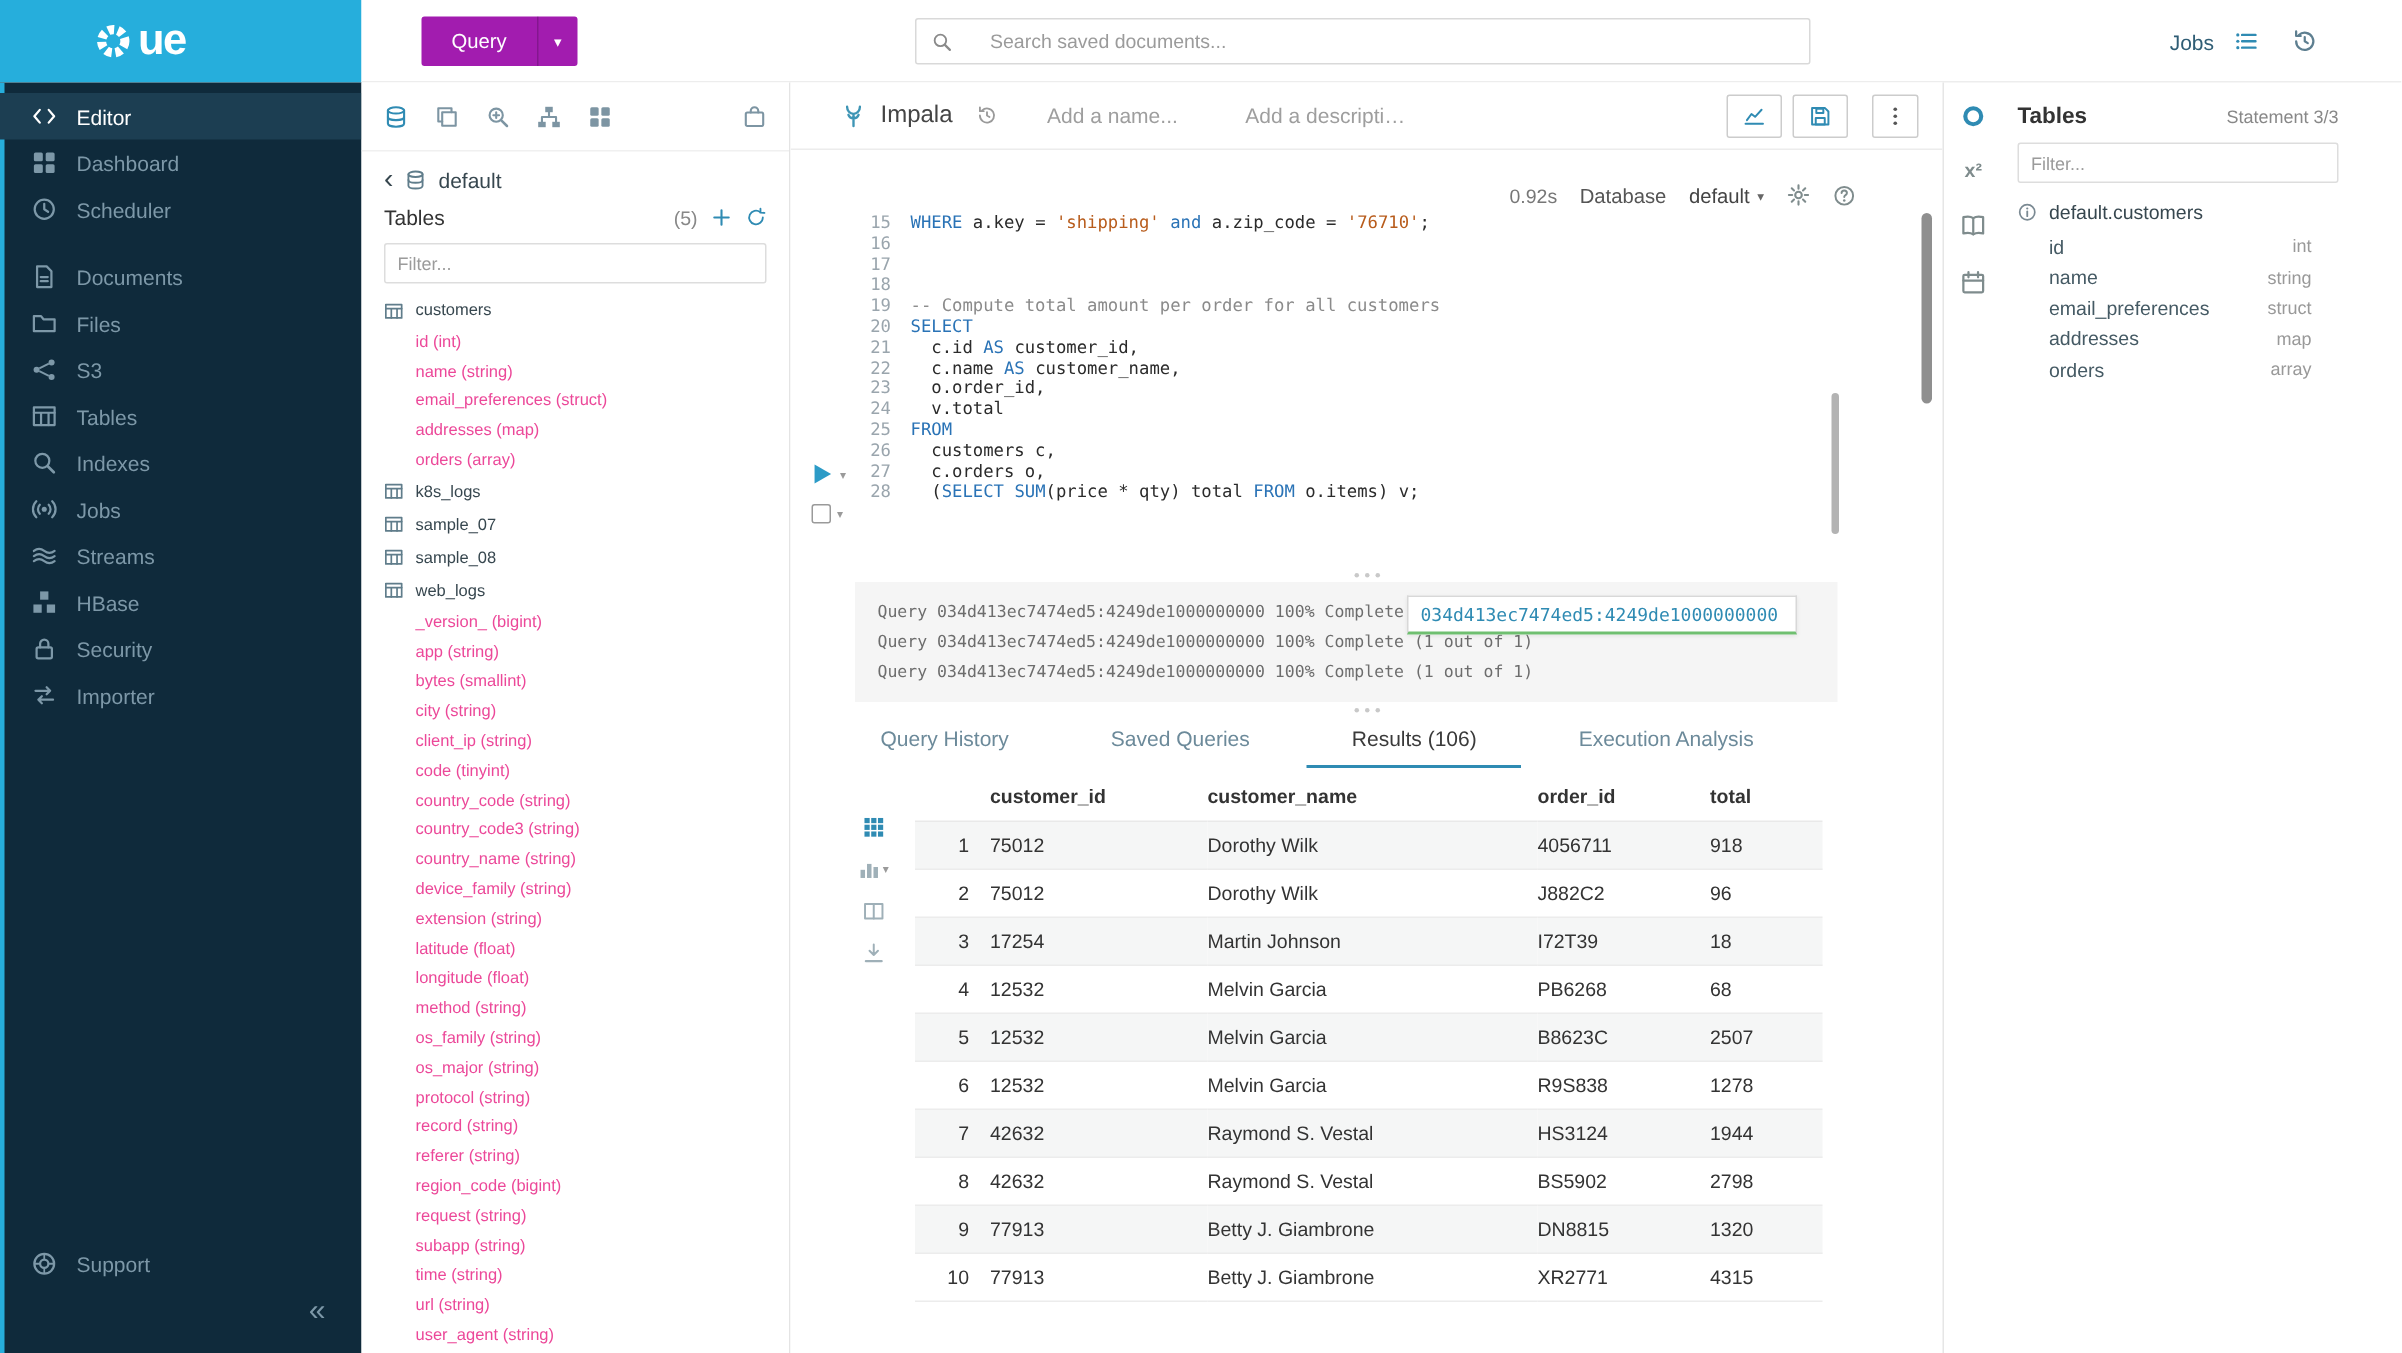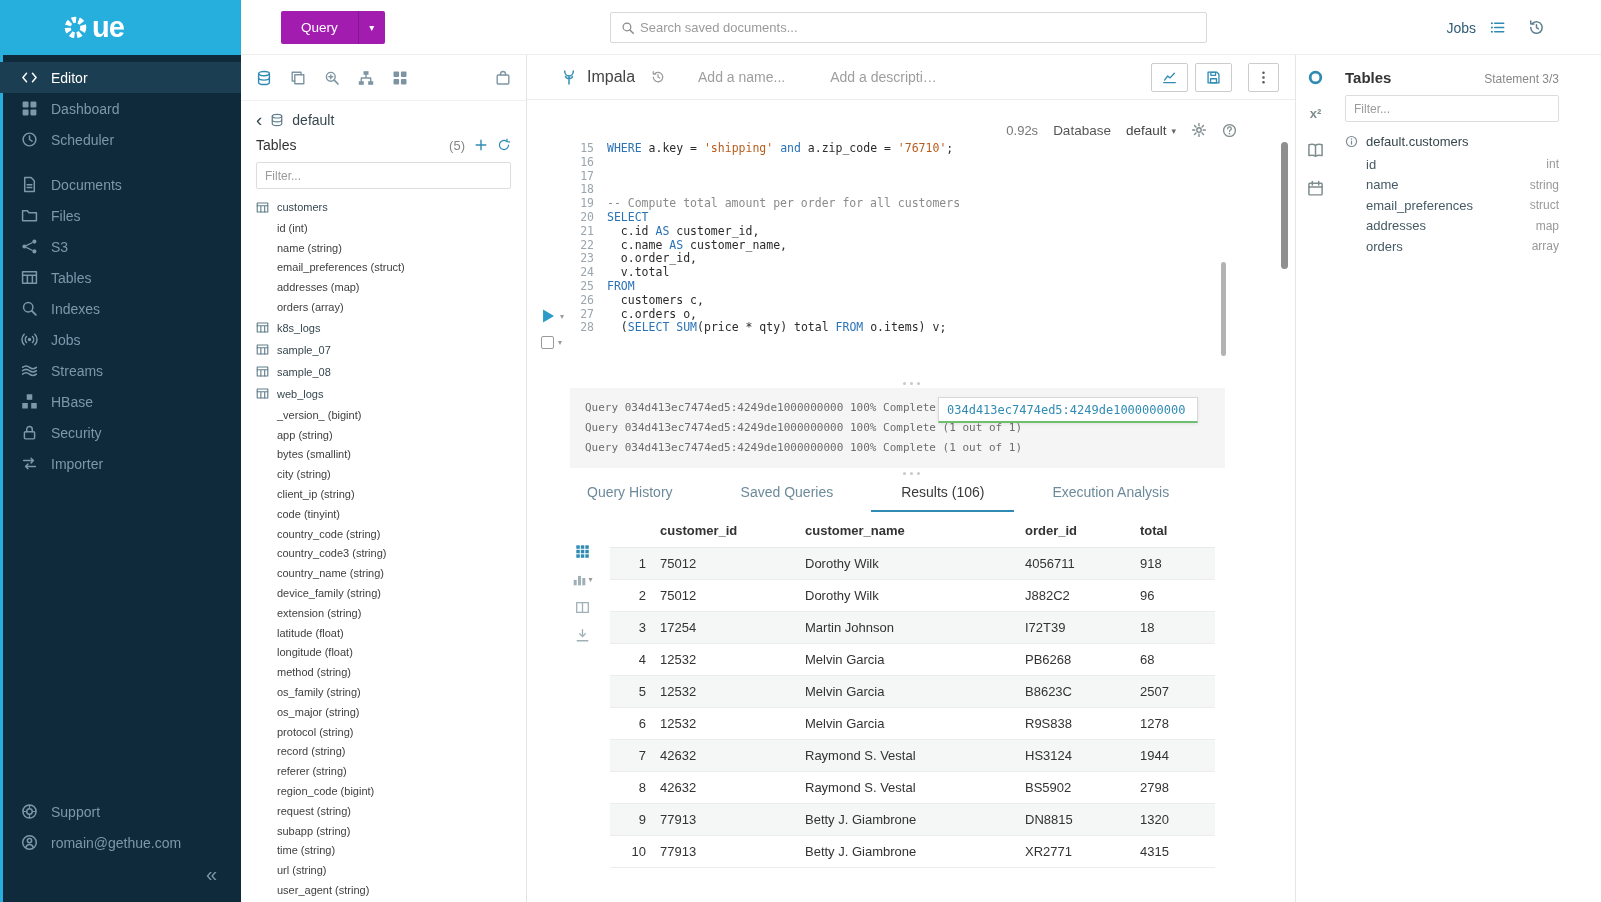--- a/index.html
+++ b/index.html
@@ -15,21 +15,21 @@
   #logo .logo-gear{width:27px;height:27px}
   #logo .logo-text{color:#fff;font-size:29px;font-weight:bold;letter-spacing:-1px}
   #topbar{position:absolute;left:241px;top:0;right:0;height:55px;background:#fff;
           border-bottom:1px solid #ededed;box-sizing:border-box}
   .query-btn{position:absolute;left:40px;top:11px;height:33px;background:#a21caf;border-radius:2px;
              display:flex;align-items:stretch;color:#fff;font-size:13.5px;cursor:pointer}
   .qb-label{padding:0 20px;display:flex;align-items:center}
   .qb-caret{width:26px;border-left:1px solid rgba(0,0,0,.18);display:flex;align-items:center;
             justify-content:center;font-size:10px}
   .search{position:absolute;left:369px;top:12px;width:597px;height:31px;border:1px solid #d9d9d9;
-          border-radius:2px;display:flex;align-items:center;box-sizing:border-box;padding-left:10px;gap:3px}
+          border-radius:2px;display:flex;align-items:center;box-sizing:border-box;padding-left:10px;gap:23px}
   .search .icn{width:14px;height:14px;color:#8a8a8a}
   .search input{border:none;outline:none;flex:1;font-size:13px;color:#444;background:transparent}
   .top-right{position:absolute;right:56px;top:0;height:55px;display:flex;align-items:center;gap:13px}
   .jobs-label{color:#2F5D75;font-size:14px;cursor:pointer}
   .top-right .jobs-icn{width:17px;height:17px;color:#2F8BB3;cursor:pointer}
   .top-right .hist-icn{width:17px;height:17px;color:#5E7F90;margin-left:9px;cursor:pointer}
 
   
   #sidebar{position:absolute;left:0;top:55px;bottom:0;width:241px;background:#0F2A3B;overflow:hidden}
   #sidebar::before{content:"";position:absolute;left:0;top:0;bottom:0;width:3px;background:#26AEDC}
@@ -58,21 +58,21 @@
   .t-label{font-size:14px;color:#333}
   .la-tables .sp{flex:1}
   .count{color:#888;font-size:13px}
   .la-tables .icn{width:14px;height:14px;color:#2F8BB3;cursor:pointer}
   .la-filter{margin:7px 15px 0}
   input.filter{width:100%;height:27px;border:1px solid #ddd;border-radius:2px;padding:0 8px;
                font-size:12px;color:#444;box-sizing:border-box;outline:none}
   #tree{padding:7px 0 0 15px;font-size:11px}
   .tree-table{height:22px;display:flex;align-items:center;gap:8px;color:#37474F;cursor:pointer}
   .tree-table .icn{width:13px;height:13px;color:#607D8B;flex:none}
-  .tree-col{height:19.8px;display:flex;align-items:center;padding-left:21px;color:#404040;cursor:pointer}
+  .tree-col{height:19.8px;display:flex;align-items:center;padding-left:21px;color:#ec4899;cursor:pointer}
 
   
   #main{position:absolute;left:527px;top:55px;bottom:0;width:768px;background:#fff;overflow:hidden}
   .m-header{height:45px;display:flex;align-items:center;padding:0 16px 0 33px;
             border-bottom:1px solid #ececec;box-sizing:border-box}
   .impala-icn{width:18px;height:18px;color:#3E95B5}
   .engine{font-size:16px;color:#444;margin-left:9px}
   .m-hist{width:14px;height:14px;color:#9a9a9a;margin-left:16px;cursor:pointer}
   .add-name{margin-left:33px;font-size:14px;color:#9E9E9E;cursor:text}
   .add-desc{margin-left:45px;font-size:14px;color:#9E9E9E;width:112px;white-space:nowrap;
@@ -140,21 +140,21 @@
   #right-rail .icn{width:17px;height:17px;color:#7f8c8d;cursor:pointer}
   #right-rail .rr-ring{color:#2F8BB3}
   .rr-fx{font-size:13px;color:#7f8c8d;font-weight:bold;cursor:pointer;line-height:14px}
   #right-assist{position:absolute;left:1335px;top:55px;right:0;bottom:0;padding:14px 42px 0 10px;box-sizing:border-box}
   .ra-head{display:flex;align-items:baseline}
   .ra-title{font-size:15px;font-weight:bold;color:#333}
   .ra-stmt{margin-left:auto;font-size:12px;color:#888}
   .ra-filter{margin-top:9px}
   .ra-table{display:flex;align-items:center;gap:8px;margin-top:12px;font-size:13px;color:#37474F;cursor:pointer}
   .ra-table .icn{width:13px;height:13px;color:#7b8a93}
-  #ra-cols{margin:5px 0 0 21px}
+  #ra-cols{margin:5px 18px 0 21px}
   .ra-col{display:flex;height:20.5px;align-items:center;font-size:13px;color:#455A64;cursor:pointer}
   .ra-type{margin-left:auto;font-size:12px;color:#999}
 </style>
 </head>
 <body>
 
 <div id="logo">
   <span class="icn logo-gear"><svg viewBox="0 0 16 16" width="100%" height="100%" aria-hidden="true">
         <circle cx="8" cy="8" r="4.6" fill="none" stroke="#ffffff" stroke-width="3.6" stroke-dasharray="2.4 1.5"></circle>
       </svg></span>
@@ -292,28 +292,20 @@
     </div>
   <div id="side-footer">
     <div id="side-footer-items">
         <div class="side-item">
           <span class="icn"><svg viewBox="0 0 16 16" width="100%" height="100%" aria-hidden="true">
               <circle cx="8" cy="8" r="6.2" fill="none" stroke="currentColor" stroke-width="1.4" stroke-linecap="round" stroke-linejoin="round"></circle>
               <circle cx="8" cy="8" r="2.6" fill="none" stroke="currentColor" stroke-width="1.4" stroke-linecap="round" stroke-linejoin="round"></circle>
               <path d="M8 1.8v3.6M8 10.6v3.6M1.8 8h3.6M10.6 8h3.6" stroke="currentColor" stroke-width="1.1" fill="none"></path>
             </svg></span>
           <span>Support</span>
-        </div>
-        <div class="side-item">
-          <span class="icn"><svg viewBox="0 0 16 16" width="100%" height="100%" aria-hidden="true">
-              <circle cx="8" cy="8" r="6.4" fill="none" stroke="currentColor" stroke-width="1.4" stroke-linecap="round" stroke-linejoin="round"></circle>
-              <circle cx="8" cy="6.2" r="2" fill="none" stroke="currentColor" stroke-width="1.4" stroke-linecap="round" stroke-linejoin="round"></circle>
-              <path d="M4.6 12.4a3.6 3.6 0 0 1 6.8 0" fill="none" stroke="currentColor" stroke-width="1.4" stroke-linecap="round" stroke-linejoin="round"></path>
-            </svg></span>
-          <span>romain@gethue.com</span>
         </div>
       </div>
     <div class="collapse-row">
       <span class="collapse">«</span>
     </div>
   </div>
 </nav>
 
 <aside id="left-assist">
   <div class="la-toolbar">

